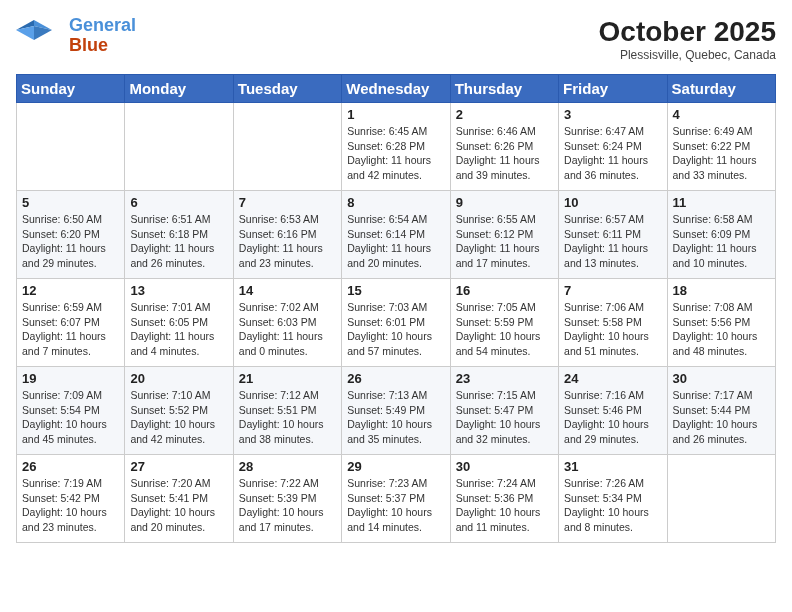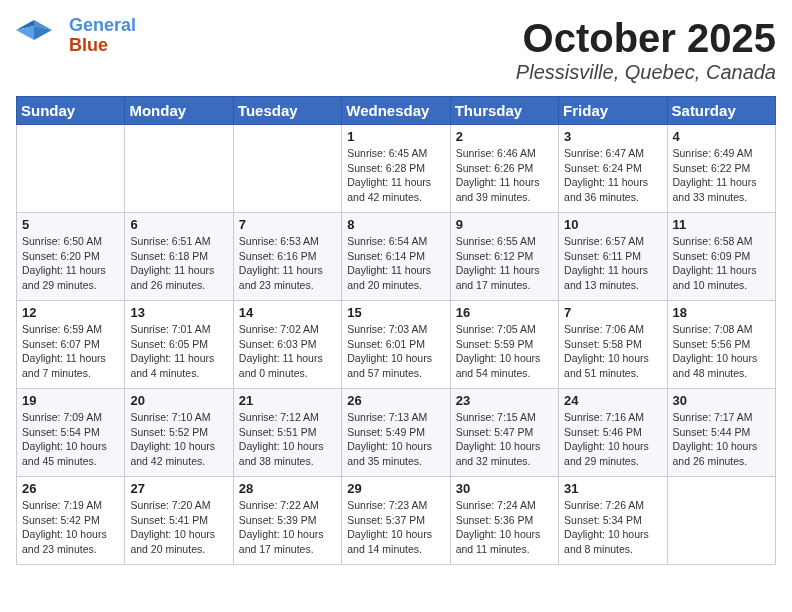--- a/index.html
+++ b/index.html
@@ -30,28 +30,27 @@
       color: #4a90d9;
     }
     .logo-bird {
       width: 36px;
       height: 28px;
     }
     .title-block {
       text-align: right;
     }
     .month-title {
-      font-size: 40px;
+      font-size: 28px;
       font-weight: bold;
       color: #222;
     }
     .location-title {
-      font-size: 20px;
+      font-size: 12px;
       color: #444;
-      font-style: italic;
     }
     .calendar {
       width: 100%;
       border-collapse: collapse;
       font-size: 11px;
     }
     .calendar th {
       background: #3a6bbf;
       color: #fff;
       padding: 5px 4px;

